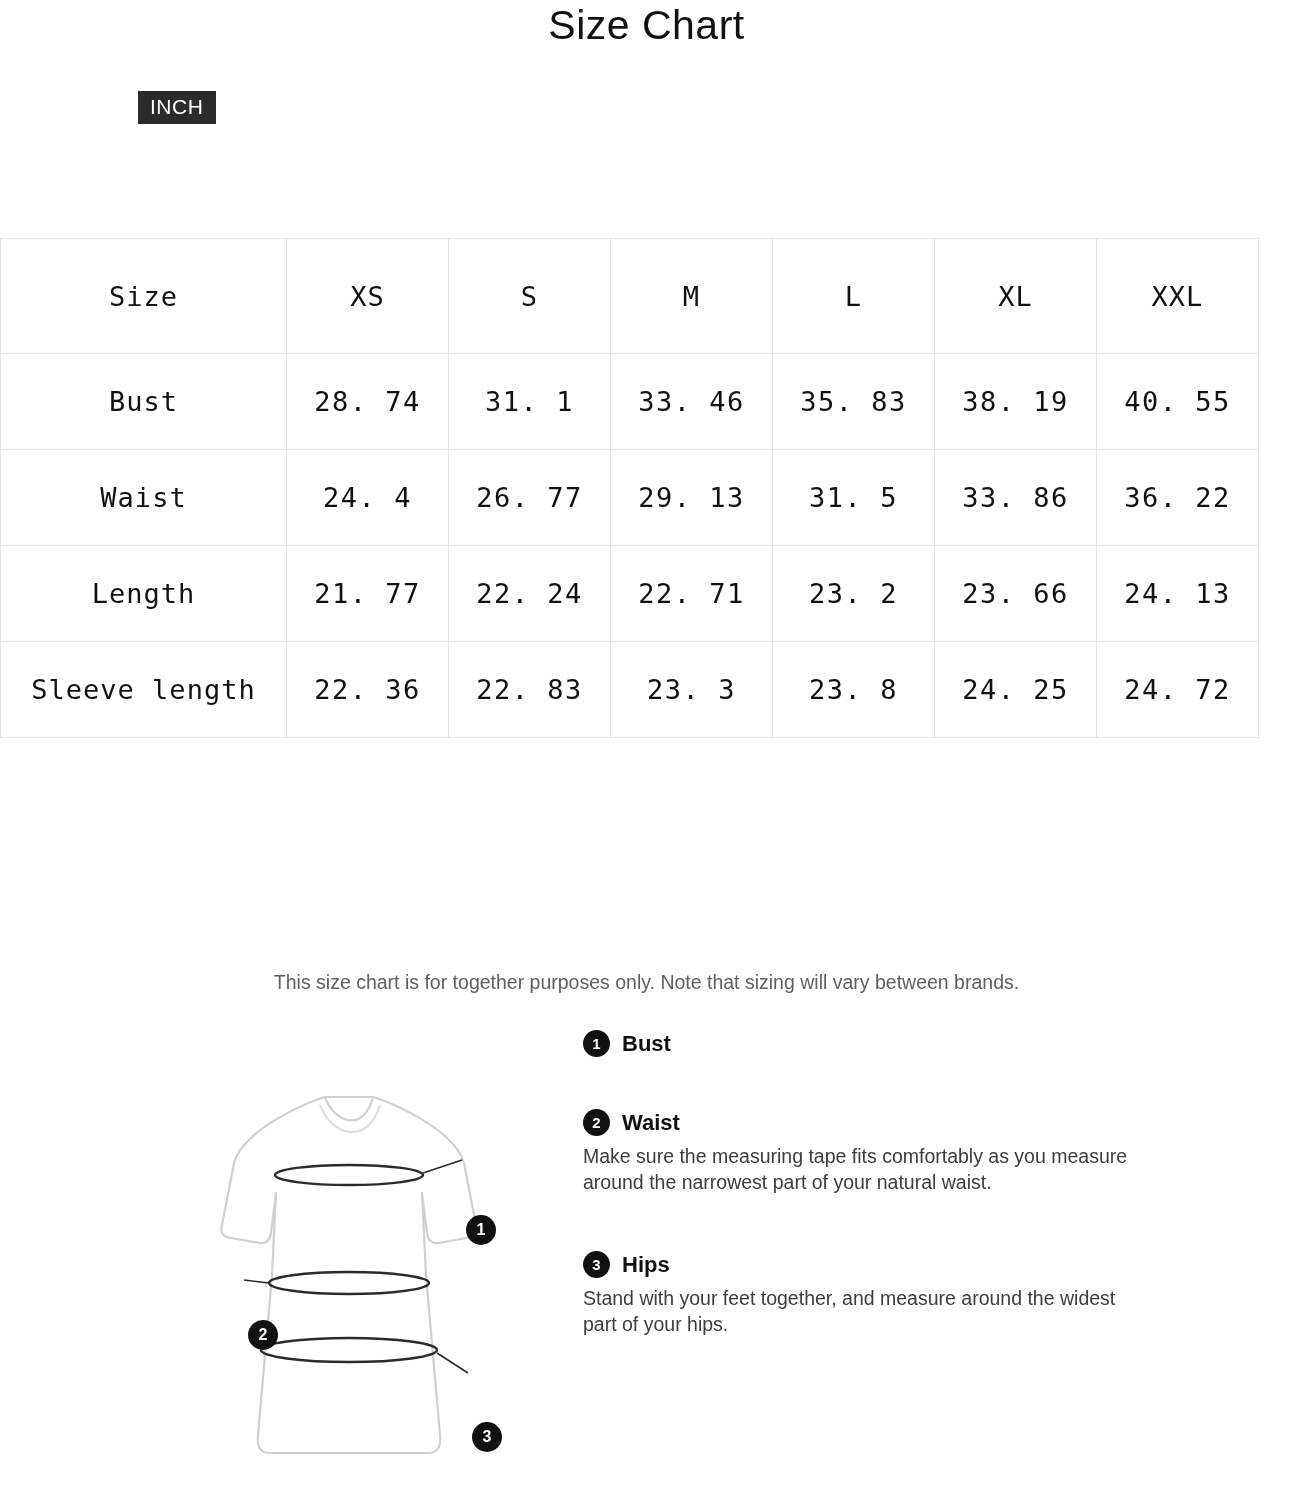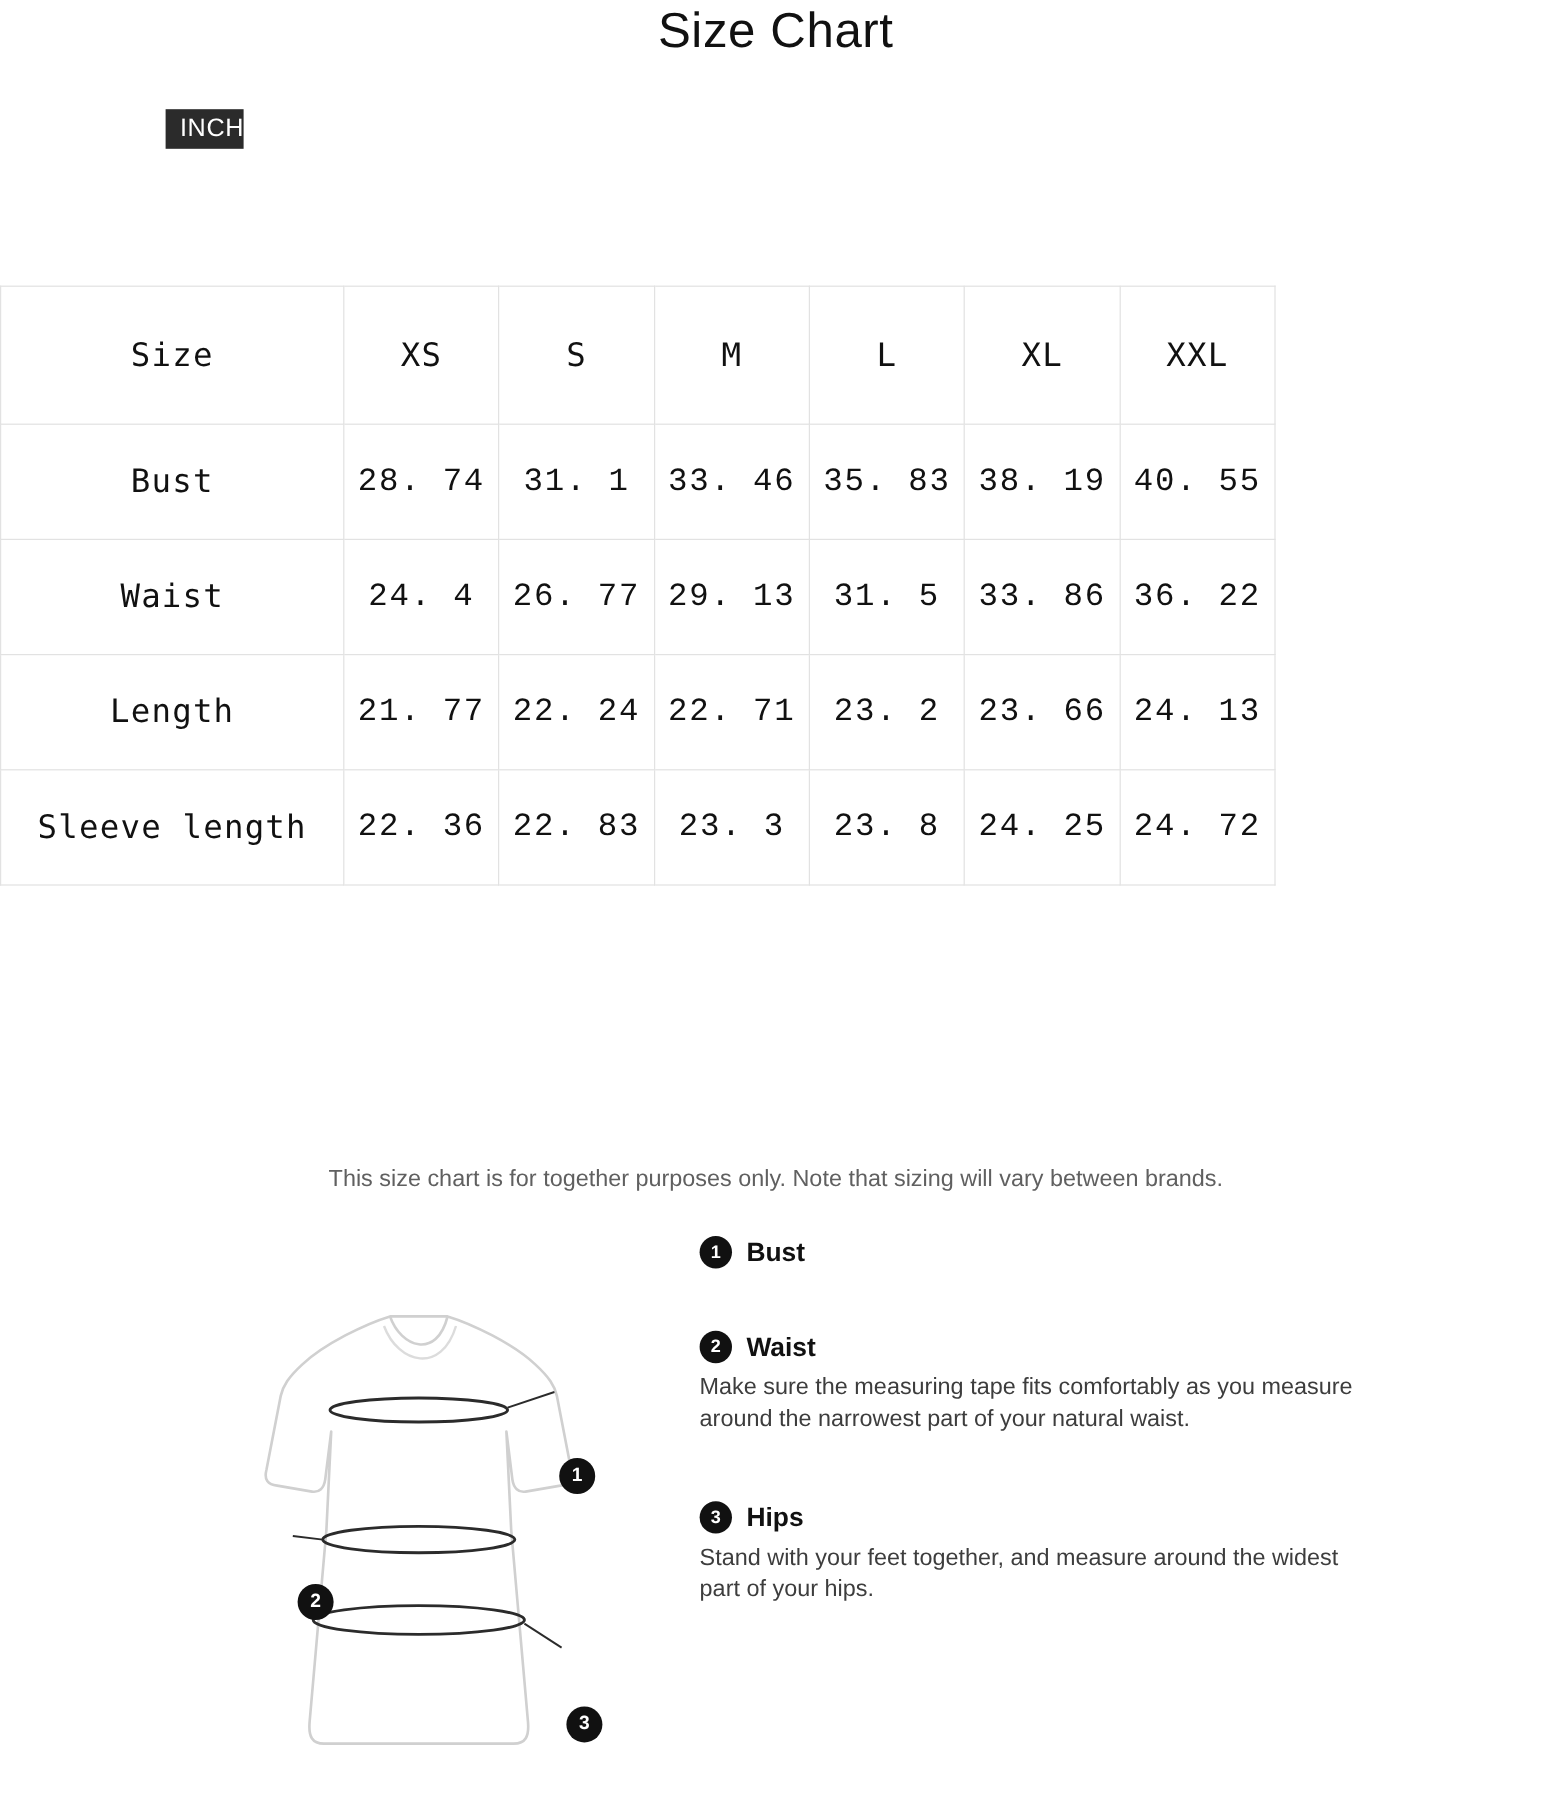--- a/index.html
+++ b/index.html
@@ -32,56 +32,55 @@
 
   
   .inch-badge {
     position: absolute;
     top: 91px;
     left: 138px;
     background: #2b2b2b;
     color: #ffffff;
     font-size: 21px;
     font-family: "Liberation Sans", sans-serif;
-    padding: 5px 0 7px 12px;
+    padding: 5px 13px 7px 12px;
     line-height: 1;
     letter-spacing: 0.5px;
   }
 
   
   .table-wrap {
     position: absolute;
     top: 238px;
     left: 0;
     width: 1293px;
   }
   table.size-table {
     border-collapse: collapse;
-    width: 1063px;
+    width: 1259px;
     table-layout: fixed;
     font-family: "DejaVu Sans Mono", "Liberation Mono", monospace;
   }
   table.size-table td {
     border: 1px solid #e2e2e2;
     height: 93px;
     text-align: center;
     vertical-align: middle;
     font-size: 27px;
     color: #111111;
     letter-spacing: 1px;
   }
   table.size-table td.label {
     width: 283px;
   }
   table.size-table tr:first-child td {
     height: 112px;
   }
   table.size-table td.num {
     letter-spacing: 1.5px;
-    font-family: Liberation Mono, monospace;
   }
 
   
   .disclaimer {
     position: absolute;
     top: 971px;
     left: 0;
     width: 100%;
     text-align: center;
     font-size: 19.5px;

